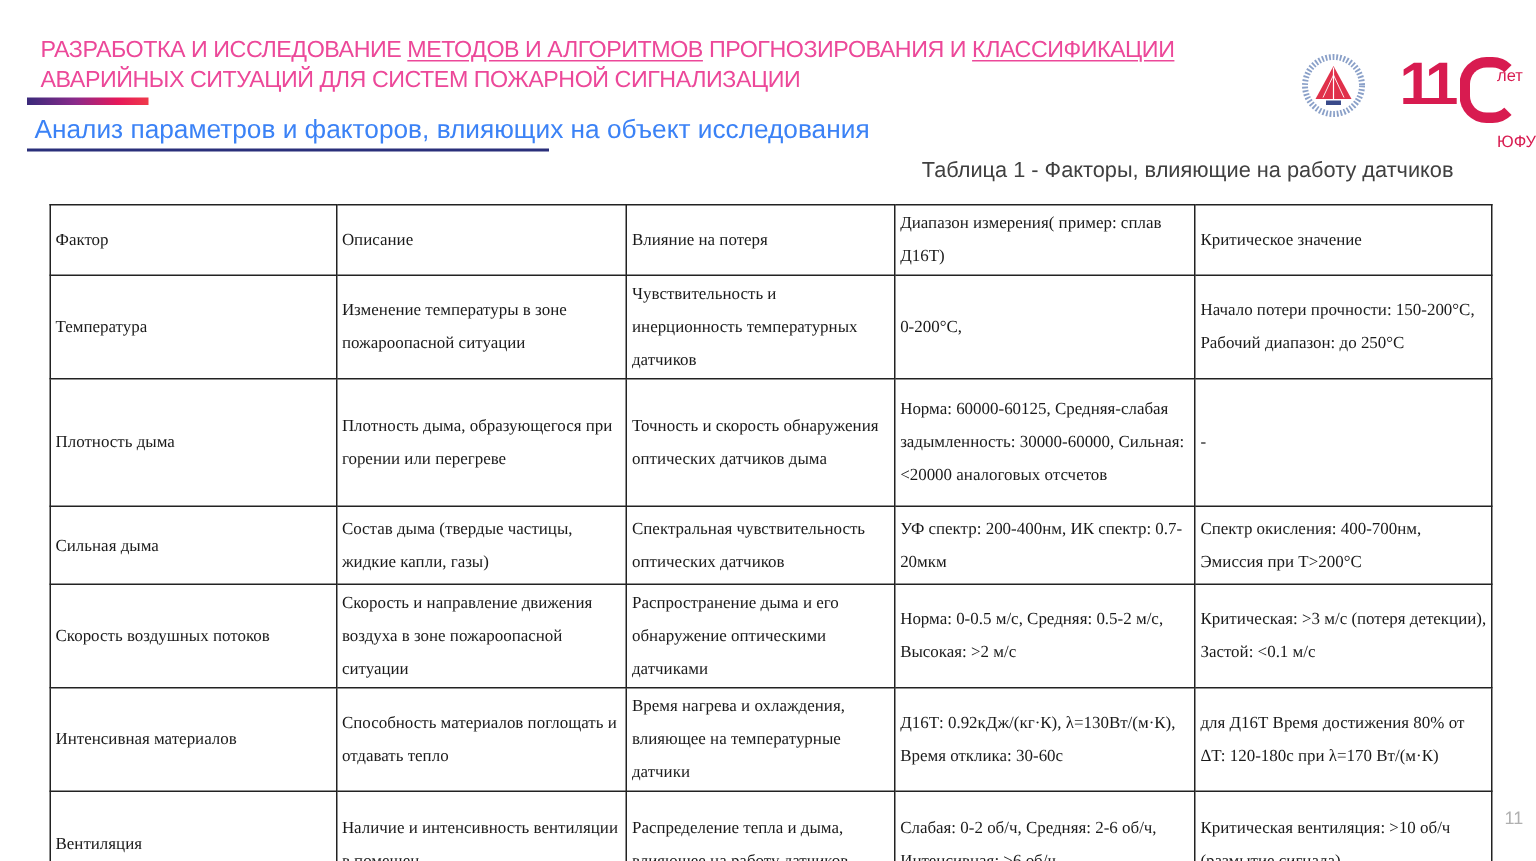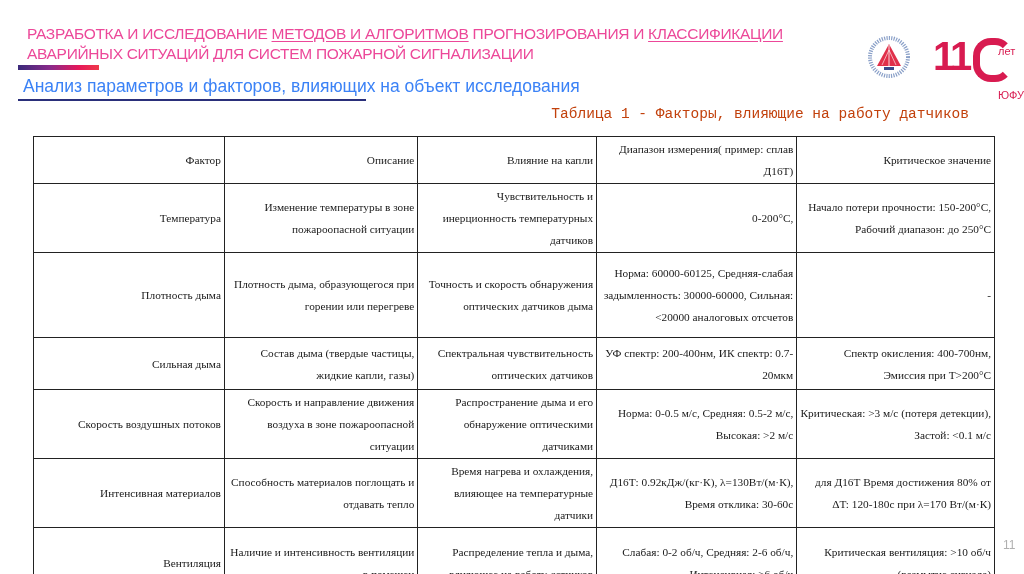--- a/index.html
+++ b/index.html
@@ -32,29 +32,29 @@
   }
   .logo-110 .zero {
     display: inline-block; width: 26px; height: 30px; border: 7px solid #d81b50;
     border-radius: 18px; border-right-color: transparent; vertical-align: top; margin-top: 4px; margin-left: 4px;
   }
   .logo-sub {
     position: absolute; left: 132px; font-family: "Liberation Sans", sans-serif;
     color: #d81b50; font-size: 11px; line-height: 11px;
   }
   .table-caption {
-    position: absolute; right: 55px; top: 106px; color: #c2410c;
-    font-family: Liberation Mono, monospace; font-size: 14.5px;
+    position: absolute; right: 55px; top: 106px; color: #404040;
+    font-family: Liberation Sans, sans-serif; font-size: 14.5px;
   }
   table.factors {
     position: absolute; left: 33px; top: 136px; width: 962px; border-collapse: collapse;
     font-family: "Liberation Serif", serif; font-size: 11.3px; color: #1a1a1a;
   }
   table.factors td, table.factors th {
-    border: 1.5px solid #222; text-align: right; vertical-align: middle;
+    border: 1.5px solid #222; text-align: left; vertical-align: middle;
     padding: 1px 3px; line-height: 22px; font-weight: normal;
   }
   .col1 { width: 190px; } .col2 { width: 192px; } .col3 { width: 176px; } .col4 { width: 199px; } .col5 { width: 197px; }
   .page-num {
     position: absolute; left: 1003px; top: 538px; color: #b0b0b0;
     font-family: "Liberation Sans", sans-serif; font-size: 12px;
   }
 </style>
 </head>
 <body>
@@ -82,21 +82,21 @@
   <div class="logo-sub" style="top:24px;margin-top:32px;">ЮФУ</div>
 </div>
 
 <div class="table-caption">Таблица 1 - Факторы, влияющие на работу датчиков</div>
 
 <table class="factors">
   <thead>
     <tr style="height:44px;">
       <th class="col1">Фактор</th>
       <th class="col2">Описание</th>
-      <th class="col3">Влияние на капли</th>
+      <th class="col3">Влияние на потеря</th>
       <th class="col4">Диапазон измерения( пример: сплав Д16Т)</th>
       <th class="col5">Критическое значение</th>
     </tr>
   </thead>
   <tbody>
     <tr style="height:51px;">
       <td>Температура</td>
       <td>Изменение температуры в зоне пожароопасной ситуации</td>
       <td>Чувствительность и инерционность температурных датчиков</td>
       <td>0-200°С,</td>

